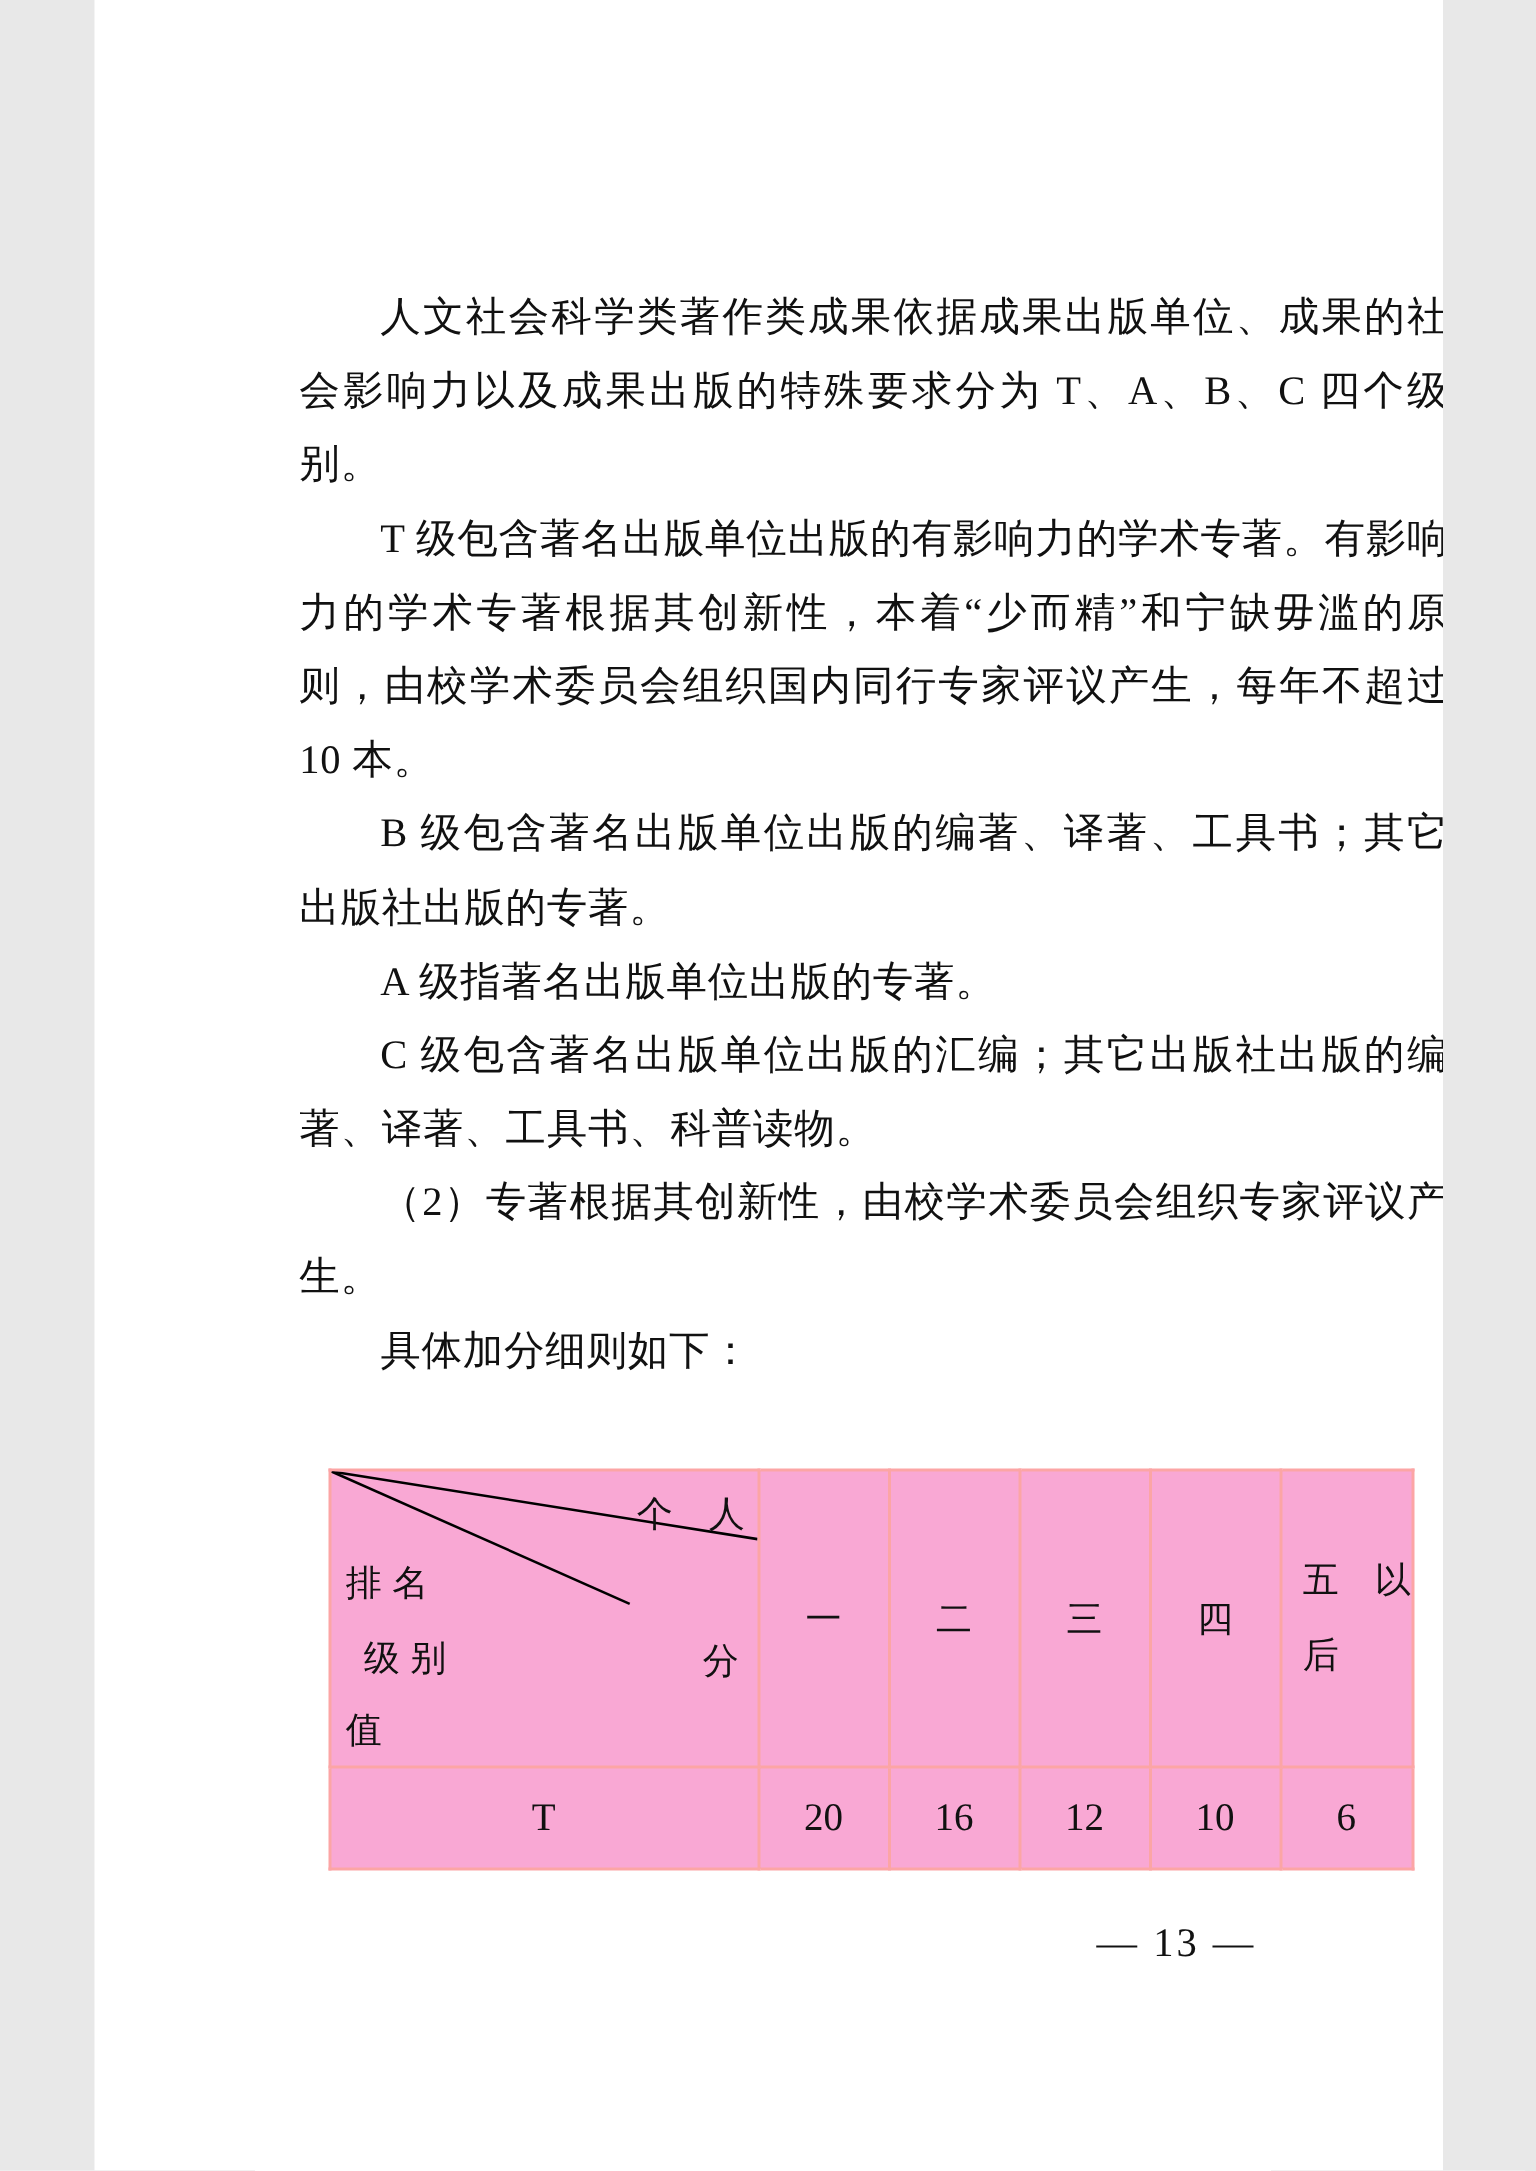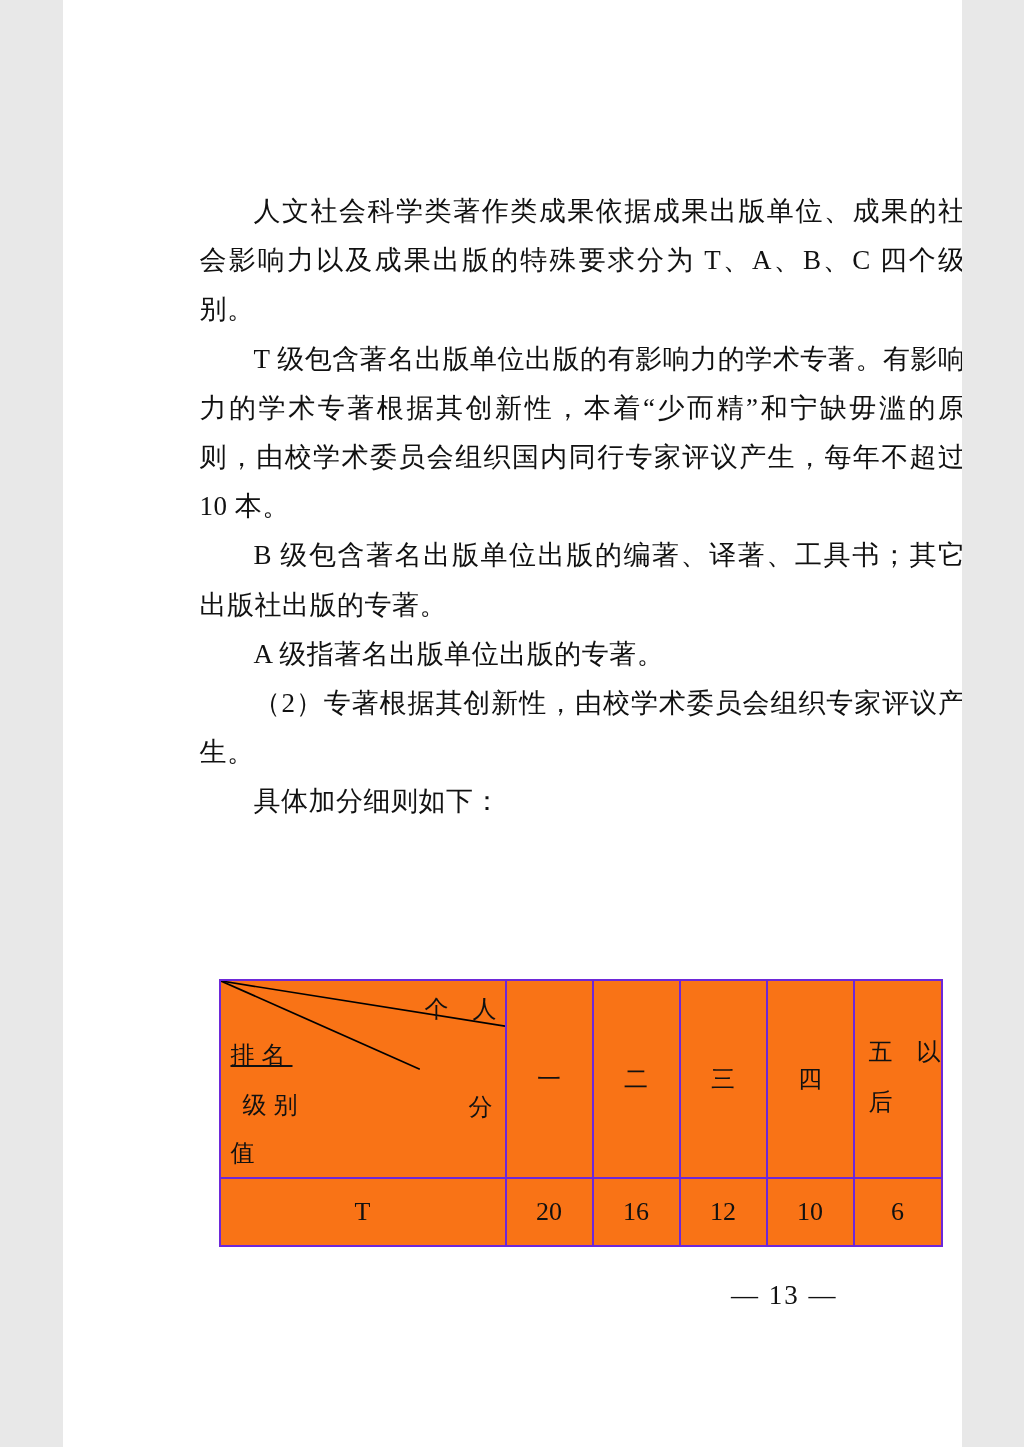--- a/index.html
+++ b/index.html
@@ -28,46 +28,45 @@
 
   
   .score-table {
     position: absolute;
     left: 156px;
     top: 979px;
     border-collapse: collapse;
     table-layout: fixed;
   }
   .score-table td {
-    border: 2px solid #6d28d9;
+    border: 2px solid #fca5a5;
     text-align: center;
     vertical-align: middle;
     padding: 0;
     font-size: 24px;
-    background: #f97316;
+    background: #f9a8d4;
   }
   .header-row td { height: 196px; }
   .data-row td  { height: 66px; font-size: 26px; }
 
   .corner-wrap { position: relative; width: 100%; height: 196px; }
   .corner-wrap svg { position: absolute; left: 0; top: 0; width: 100%; height: 100%; display: block; }
   .corner-wrap span { position: absolute; font-size: 24px; white-space: pre; }
   .c-top { left: 204px; top: 12px; }
-  .c-l1  { left: 10px;  top: 58px;  letter-spacing: 7px; text-decoration: underline; }
+  .c-l1  { left: 10px;  top: 58px;  letter-spacing: 7px; }
   .c-l2  { left: 22px;  top: 108px; letter-spacing: 7px; }
   .c-r2  { left: 248px; top: 110px; }
   .c-l3  { left: 10px;  top: 156px; }
 
   .col5-lines {
     text-align: left;
     padding-left: 14px;
     line-height: 50px;
     font-size: 24px;
     white-space: pre;
-    font-family: Liberation Mono, monospace;
   }
 
   
   .page-number {
     position: absolute;
     top: 1280px;
     right: 124px;
     font-size: 27px;
     letter-spacing: 2px;
     white-space: pre;
@@ -76,20 +75,21 @@
 </head>
 <body>
 
 <div class="page">
 
   <div class="text-block">
     <p class="para">人文社会科学类著作类成果依据成果出版单位、成果的社会影响力以及成果出版的特殊要求分为 T、A、B、C 四个级别。</p>
     <p class="para">T 级包含著名出版单位出版的有影响力的学术专著。有影响力的学术专著根据其创新性，本着“少而精”和宁缺毋滥的原则，由校学术委员会组织国内同行专家评议产生，每年不超过 10 本。</p>
     <p class="para">B 级包含著名出版单位出版的编著、译著、工具书；其它出版社出版的专著。</p>
     <p class="para">A 级指著名出版单位出版的专著。</p>
+    <p class="para">C 级包含著名出版单位出版的汇编；其它出版社出版的编著、译著、工具书、科普读物。</p>
     <p class="para">（2）专著根据其创新性，由校学术委员会组织专家评议产生。</p>
     <p class="para">具体加分细则如下：</p>
   </div>
 
   <table class="score-table">
     <colgroup>
       <col style="width:286px">
       <col style="width:87px">
       <col style="width:87px">
       <col style="width:87px">

